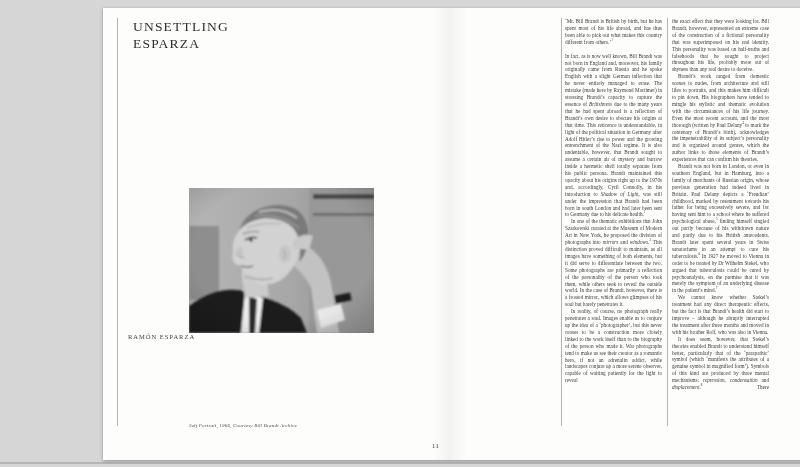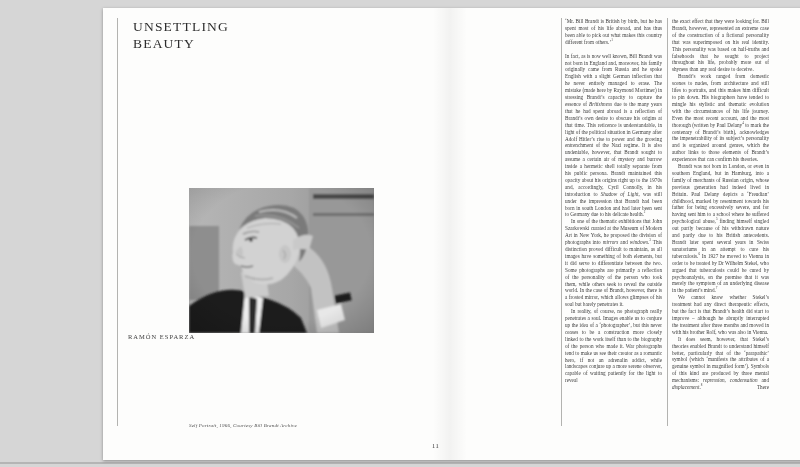--- a/index.html
+++ b/index.html
@@ -60,21 +60,21 @@
 
 <div class="backdrop-line"></div>
 
 <div class="spread">
   <div class="gutter"></div>
 
   <div>
     <div class="rule left-page"></div>
     <h1 class="chapter-title">
       <span>UNSETTLING</span><br>
-      <span>BEAUTY</span>
+      <span>ESPARZA</span>
     </h1>
 
     <div class="photo">
       <svg viewBox="0 0 185 145" width="185" height="145" xmlns="http://www.w3.org/2000/svg">
         <defs>
           <linearGradient id="bgg" x1="0" y1="0" x2="1" y2="0">
             <stop offset="0" stop-color="#b6b6b6"></stop>
             <stop offset="0.55" stop-color="#a7a7a7"></stop>
             <stop offset="1" stop-color="#8f8f8f"></stop>
           </linearGradient>

